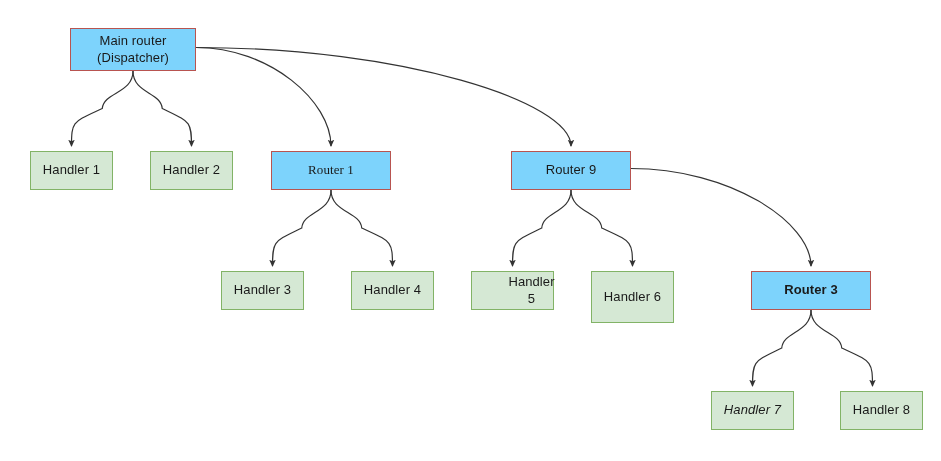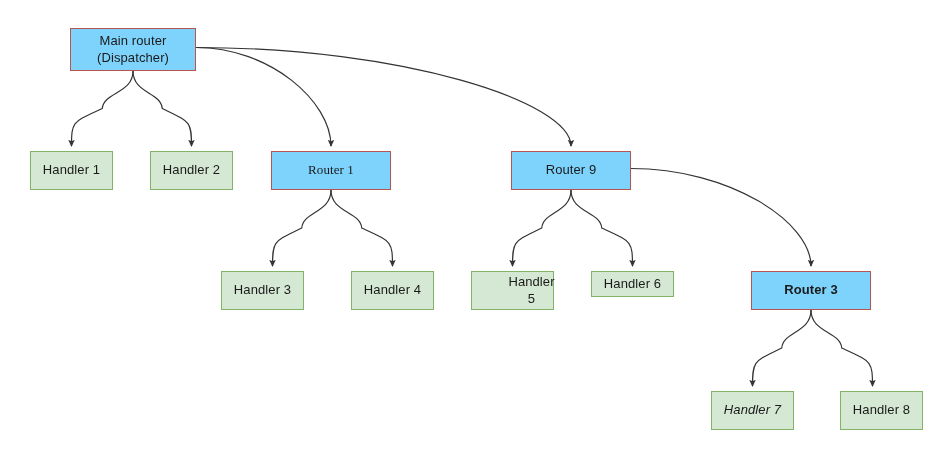--- a/index.html
+++ b/index.html
@@ -81,18 +81,18 @@
   <div id="node-layer">
       <div class="node node-router" style="left: 70px; top: 28px; width: 126px; height: 43px;"><span class="node-label">Main router
 (Dispatcher)</span></div>
       <div class="node node-handler" style="left: 30px; top: 151px; width: 83px; height: 39px;"><span class="node-label">Handler 1</span></div>
       <div class="node node-handler" style="left: 150px; top: 151px; width: 83px; height: 39px;"><span class="node-label">Handler 2</span></div>
       <div class="node node-router" style="left: 271px; top: 151px; width: 120px; height: 39px; font-family: Liberation Serif, serif;"><span class="node-label">Router 1</span></div>
       <div class="node node-router" style="left: 511px; top: 151px; width: 120px; height: 39px;"><span class="node-label">Router 9</span></div>
       <div class="node node-handler" style="left: 221px; top: 271px; width: 83px; height: 39px;"><span class="node-label">Handler 3</span></div>
       <div class="node node-handler" style="left: 351px; top: 271px; width: 83px; height: 39px;"><span class="node-label">Handler 4</span></div>
       <div class="node node-handler" style="left: 471px; top: 271px; width: 83px; height: 39px; padding-left: 38px;"><span class="node-label">Handler 5</span></div>
-      <div class="node node-handler" style="left: 591px; top: 271px; width: 83px; height: 26px;"><span class="node-label">Handler 6</span></div>
+      <div class="node node-handler" style="left: 591px; top: 271px; width: 83px; height: 52px;"><span class="node-label">Handler 6</span></div>
       <div class="node node-router" style="left: 751px; top: 271px; width: 120px; height: 39px; font-weight: bold;"><span class="node-label">Router 3</span></div>
       <div class="node node-handler" style="left: 711px; top: 391px; width: 83px; height: 39px; font-style: italic;"><span class="node-label">Handler 7</span></div>
       <div class="node node-handler" style="left: 831px; top: 391px; width: 83px; height: 39px; margin-left: 9px;"><span class="node-label">Handler 8</span></div>
     </div>
 </div>
 
 </body></html>

